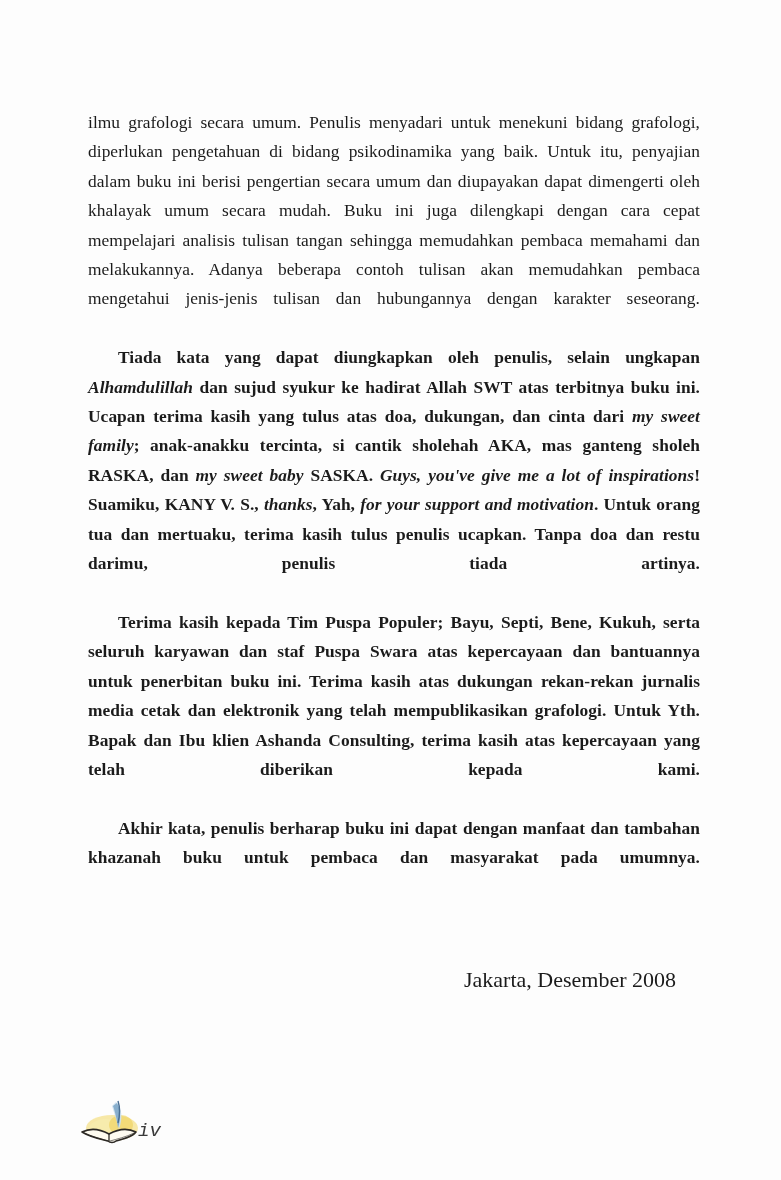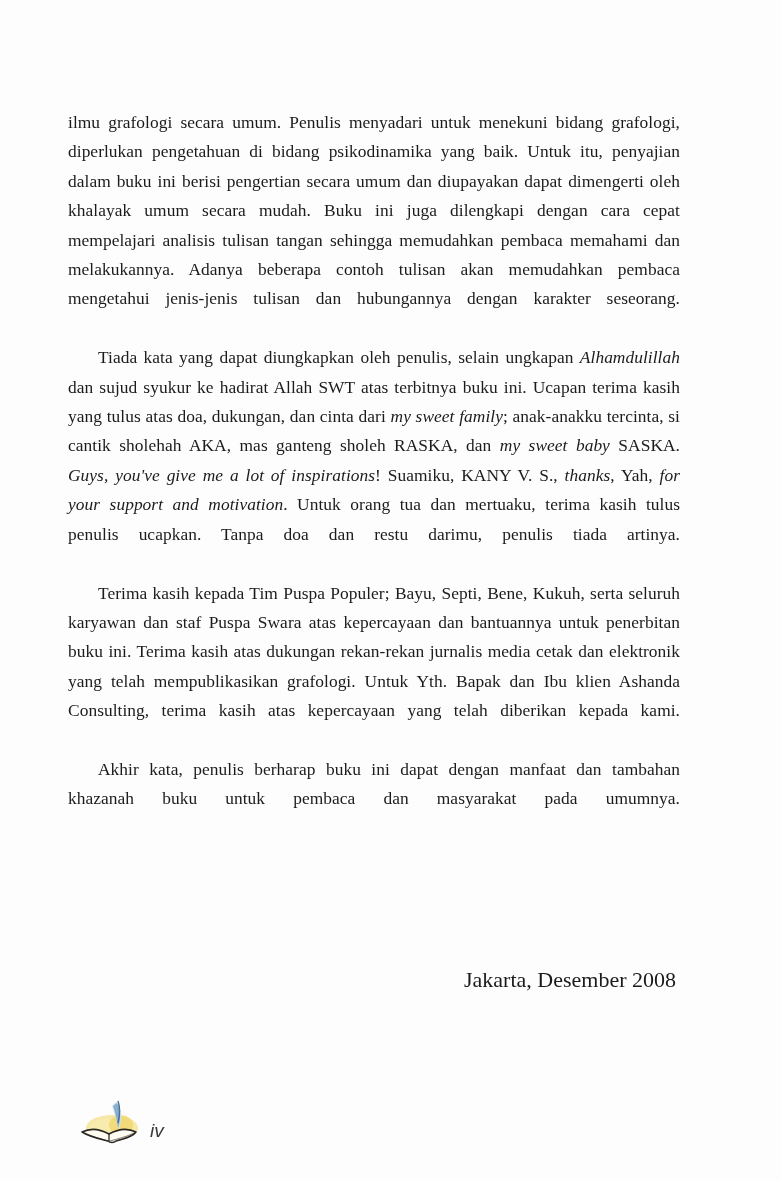--- a/index.html
+++ b/index.html
@@ -19,38 +19,39 @@
   .page {
     position: absolute;
     left: 0; top: 0;
     width: 781px;
     height: 1180px;
     background: #fdfdfd;
   }
 
   .textblock {
     position: absolute;
-    left: 68px;
+    left: 88px;
     top: 108px;
     width: 612px;
   }
 
   p.body-par {
     margin: 0;
     text-align: justify;
     text-justify: inter-word;
     font-size: 17.4px;
     line-height: 29.4px;
     text-indent: 0;
     color: #1b1b1b;
     letter-spacing: 0.05px;
     word-spacing: 0.2px;
   }
   p.indented {
     text-indent: 30px;
+    font-weight: bold;
   }
   p.body-par em {
     font-style: italic;
   }
 
   
   p.body-par:after {
     content: "";
     display: inline-block;
     width: 100%;
@@ -77,26 +78,26 @@
   }
   .ornament {
     position: absolute;
     left: 0;
     top: 0;
     width: 74px;
     height: 56px;
   }
   .page-num {
     position: absolute;
-    left: 74px;
+    left: 62px;
     top: 22px;
     font-size: 19px;
     font-style: italic;
     color: #3a3a3a;
-    font-family: Liberation Sans, sans-serif;
+    font-family: Liberation Mono, monospace;
   }
 </style>
 </head>
 <body>
 
 <div class="page">
 
   <div class="textblock" id="textblock">
       <p class="body-par">ilmu grafologi secara umum. Penulis menyadari untuk menekuni bidang grafologi, diperlukan pengetahuan di bidang psikodinamika yang baik. Untuk itu, penyajian dalam buku ini berisi pengertian secara umum dan diupayakan dapat dimengerti oleh khalayak umum secara mudah. Buku ini juga dilengkapi dengan cara cepat mempelajari analisis tulisan tangan sehingga memudahkan pembaca memahami dan melakukannya. Adanya beberapa contoh tulisan akan memudahkan pembaca mengetahui jenis-jenis tulisan dan hubungannya dengan karakter seseorang.</p>
       <p class="body-par indented">Tiada kata yang dapat diungkapkan oleh penulis, selain ungkapan <em>Alhamdulillah</em> dan sujud syukur ke hadirat Allah SWT atas terbitnya buku ini. Ucapan terima kasih yang tulus atas doa, dukungan, dan cinta dari <em>my sweet family</em>; anak-anakku tercinta, si cantik sholehah AKA, mas ganteng sholeh RASKA, dan <em>my sweet baby</em> SASKA. <em>Guys, you've give me a lot of inspirations</em>! Suamiku, KANY V. S., <em>thanks</em>, Yah, <em>for your support and motivation</em>. Untuk orang tua dan mertuaku, terima kasih tulus penulis ucapkan. Tanpa doa dan restu darimu, penulis tiada artinya.</p>

